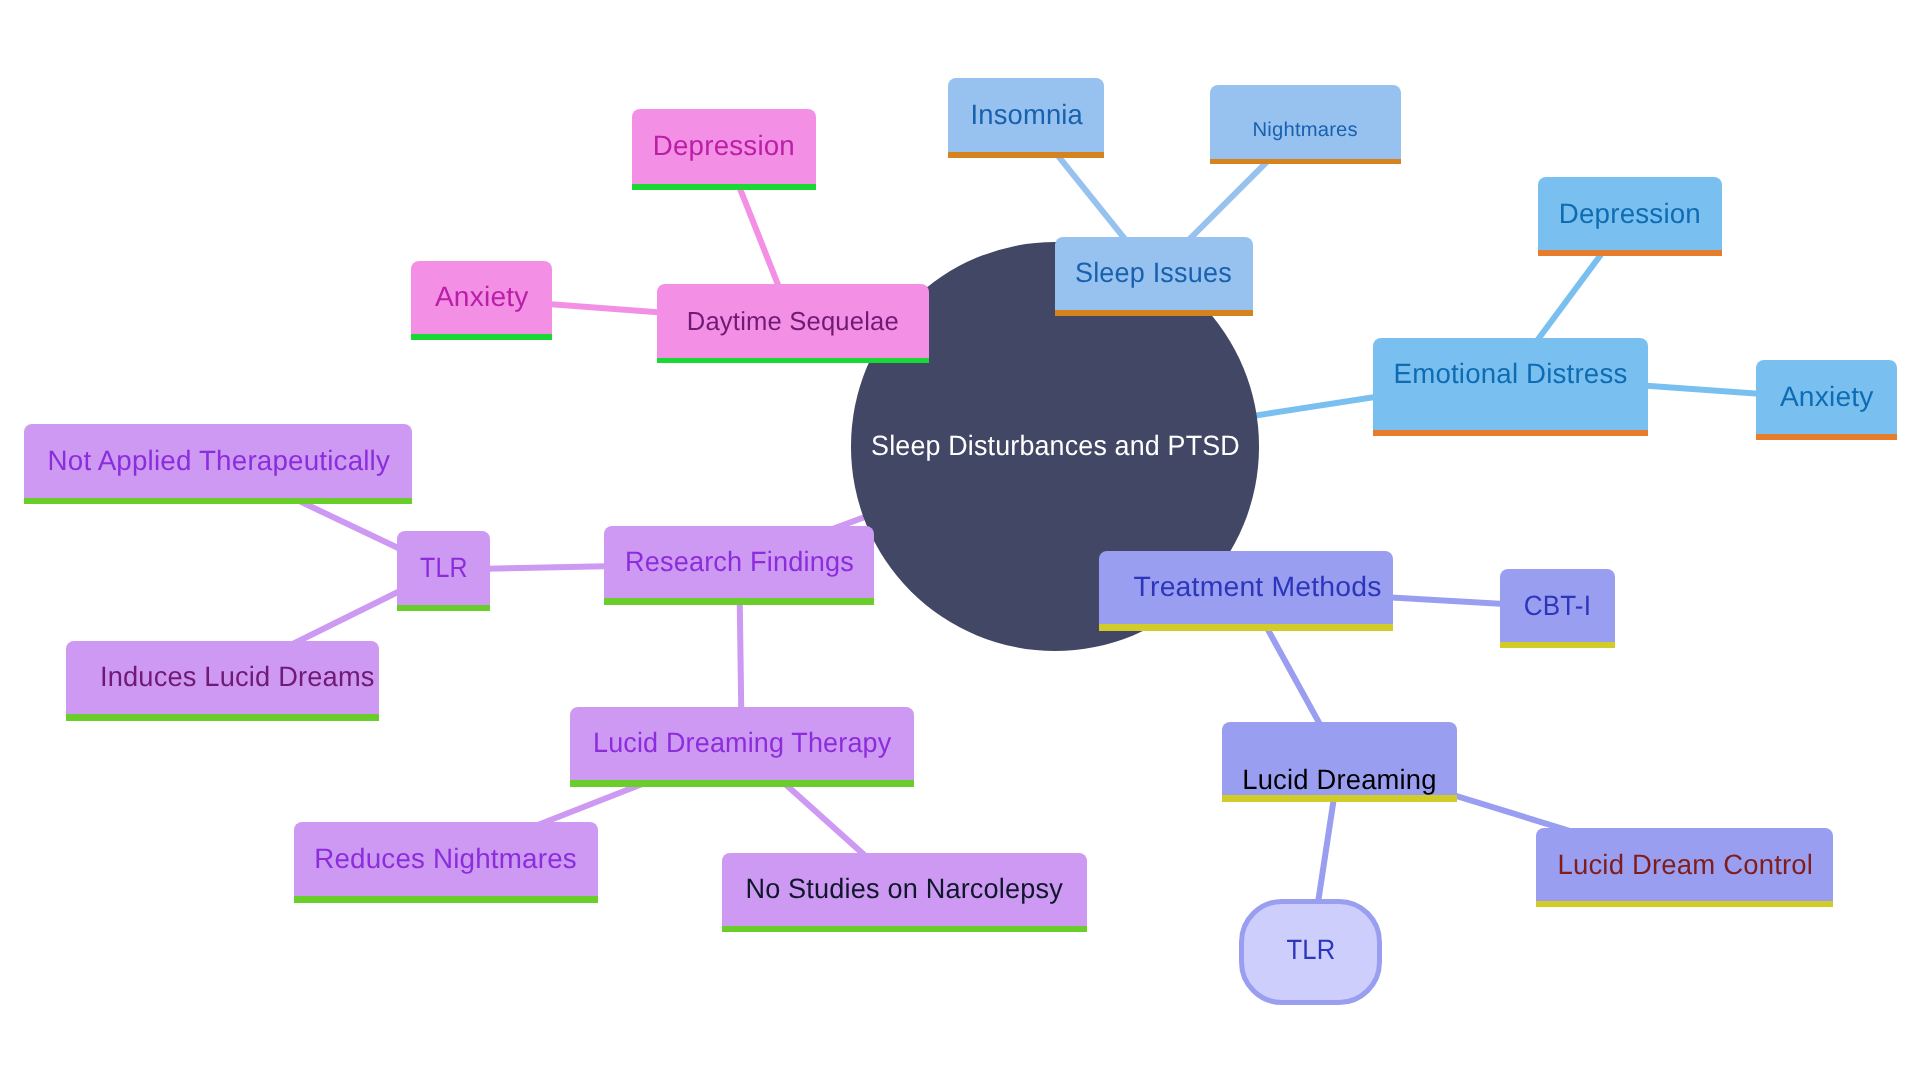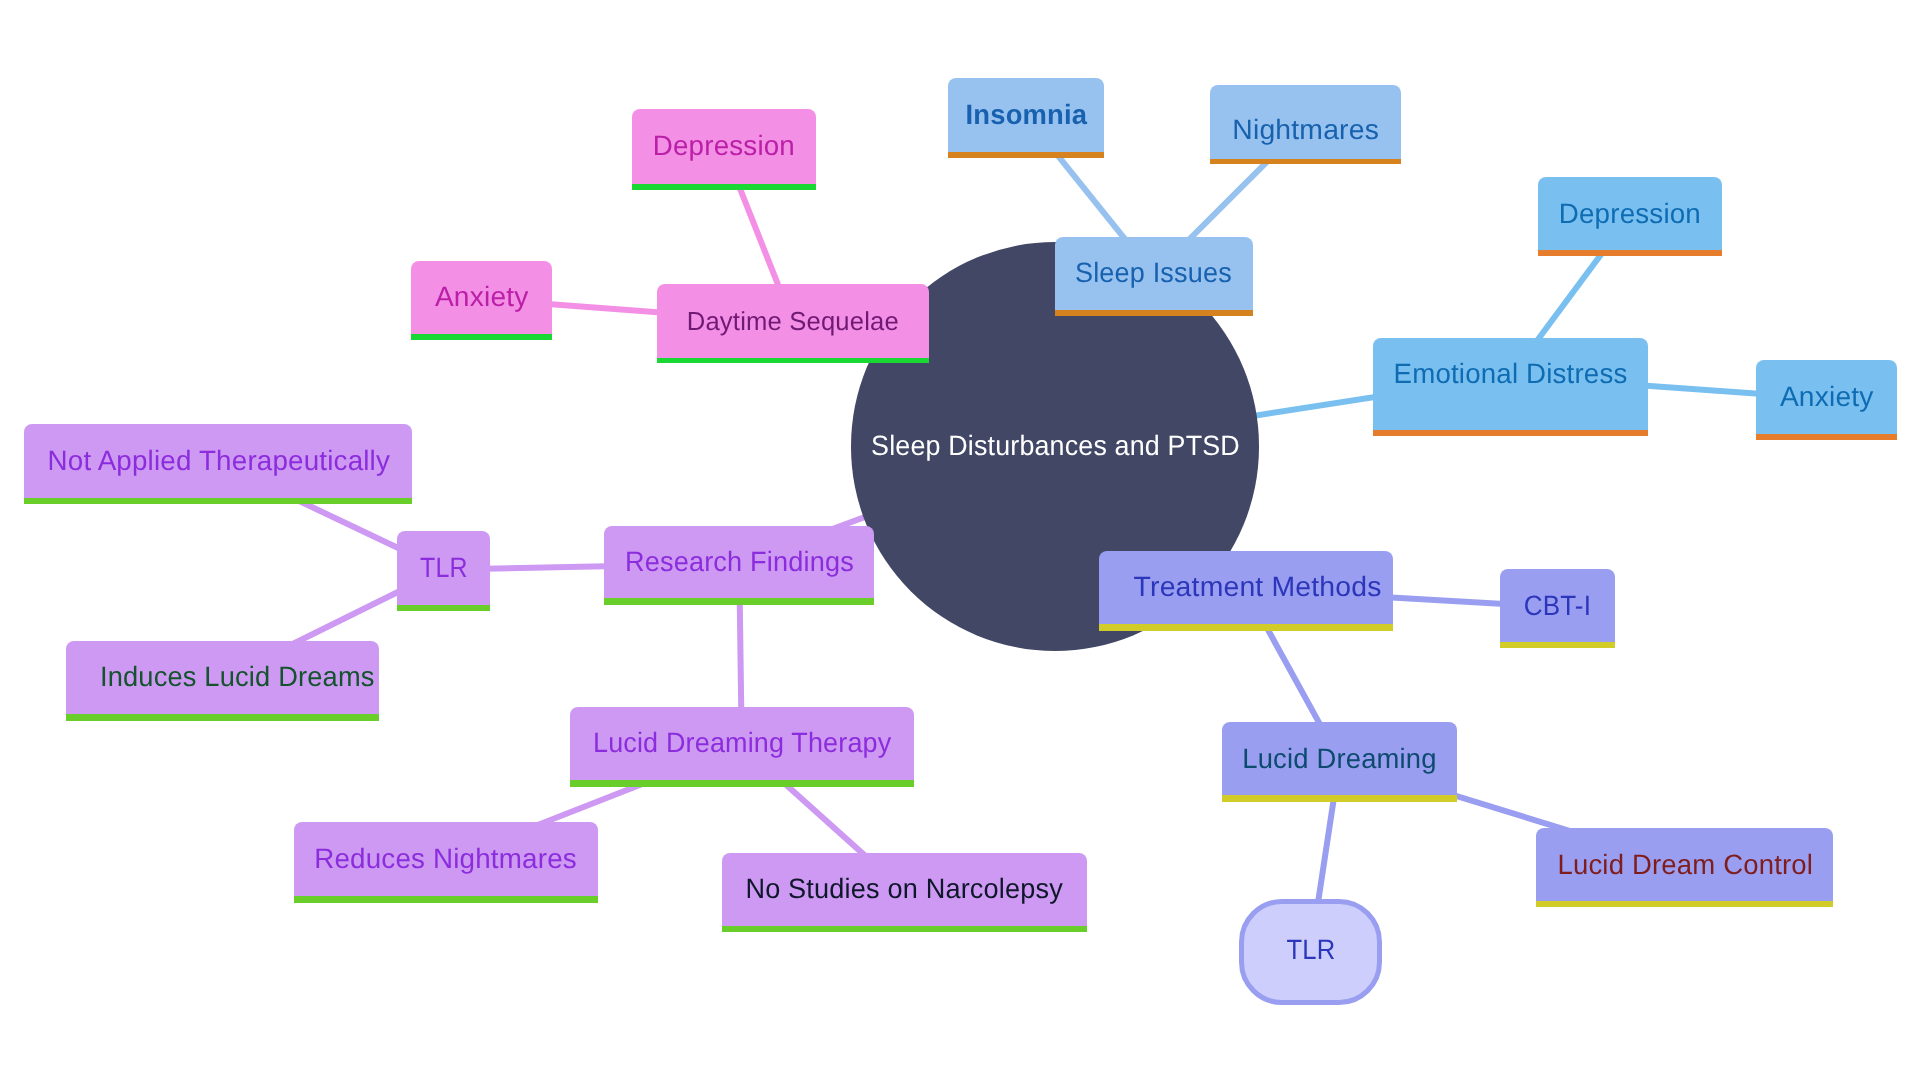--- a/index.html
+++ b/index.html
@@ -56,27 +56,27 @@
     <line class="edge" x1="1310.55" y1="951.75" x2="1339.65" y2="760.15" stroke="#9a9ef1" stroke-width="6" stroke-linecap="butt"></line>
     <line class="edge" x1="1684.90" y1="866.30" x2="1339.65" y2="760.15" stroke="#9a9ef1" stroke-width="6" stroke-linecap="butt"></line>
     <line class="edge" x1="1339.65" y1="760.15" x2="1245.60" y2="589.05" stroke="#9a9ef1" stroke-width="6" stroke-linecap="butt"></line>
     <line class="edge" x1="1245.60" y1="589.05" x2="1055.30" y2="446.50" stroke="#9a9ef1" stroke-width="6" stroke-linecap="butt"></line>
   </svg>
   <div id="nodes">
     <div class="node circle" style="left: 851.1px; top: 242.3px; width: 408.4px; height: 408.4px; background: rgb(65, 71, 101);">
       <span class="lbl" style="font-size: 28px; color: rgb(255, 255, 255);"><span style="display: inline-block; white-space: nowrap; transform-origin: center center; transform: scaleX(0.95869) translateZ(0px);">Sleep Disturbances and PTSD</span></span>
     </div>
     <div class="node card" style="left: 948.3px; top: 78px; width: 156px; height: 79.6px; background: rgb(151, 194, 239);">
-      <span class="lbl" style="font-size: 28px; color: rgb(23, 97, 174); height: 74px; font-weight: bold;">
+      <span class="lbl" style="font-size: 28px; color: rgb(23, 97, 174); height: 74px;">
           <span style="display: inline-block; white-space: nowrap; transform-origin: center center; transform: scaleX(0.97801) translateZ(0px);">Insomnia</span>
         </span>
       <div class="bar" style="height: 5.6px; background: rgb(213, 130, 31);"></div>
     </div>
     <div class="node card" style="left: 1210px; top: 85px; width: 191px; height: 79.4px; background: rgb(151, 194, 239);">
-      <span class="lbl" style="font-size: 28px; color: rgb(23, 97, 174); height: 90px;">
+      <span class="lbl" style="font-size: 20px; color: rgb(23, 97, 174); height: 90px;">
           <span style="display: inline-block; white-space: nowrap; transform-origin: center center; transform: scaleX(1.01212) translateZ(0px);">Nightmares</span>
         </span>
       <div class="bar" style="height: 5.6px; background: rgb(213, 130, 31);"></div>
     </div>
     <div class="node card" style="left: 1055px; top: 236.9px; width: 197.5px; height: 78.7px; background: rgb(151, 194, 239);">
       <span class="lbl" style="font-size: 28px; color: rgb(23, 97, 174); height: 73.1px;">
           <span style="display: inline-block; white-space: nowrap; transform-origin: center center; transform: scaleX(0.96523) translateZ(0px);">Sleep Issues</span>
         </span>
       <div class="bar" style="height: 5.6px; background: rgb(213, 130, 31);"></div>
     </div>
@@ -128,21 +128,21 @@
         </span>
       <div class="bar" style="height: 6.1px; background: rgb(106, 206, 42);"></div>
     </div>
     <div class="node card" style="left: 604.4px; top: 525.6px; width: 269.6px; height: 79.2px; background: rgb(205, 153, 242);">
       <span class="lbl" style="font-size: 28px; color: rgb(140, 45, 221); height: 72.5px;">
           <span style="display: inline-block; white-space: nowrap; transform-origin: center center; transform: scaleX(0.96837) translateZ(0px);">Research Findings</span>
         </span>
       <div class="bar" style="height: 6.7px; background: rgb(106, 206, 42);"></div>
     </div>
     <div class="node card" style="left: 65.5px; top: 640.6px; width: 313.5px; height: 80px; background: rgb(205, 153, 242);">
-      <span class="lbl" style="font-size: 28px; color: #14532d; height: 73.3px; margin-left: 29px;">
+      <span class="lbl" style="font-size: 28px; color: #701a75; height: 73.3px; margin-left: 29px;">
           <span style="display: inline-block; white-space: nowrap; transform-origin: center center; transform: scaleX(0.97323) translateZ(0px);">Induces Lucid Dreams</span>
         </span>
       <div class="bar" style="height: 6.7px; background: rgb(106, 206, 42);"></div>
     </div>
     <div class="node card" style="left: 569.8px; top: 706.5px; width: 343.9px; height: 80.3px; background: rgb(205, 153, 242);">
       <span class="lbl" style="font-size: 28px; color: rgb(140, 45, 221); height: 73.6px;">
           <span style="display: inline-block; white-space: nowrap; transform-origin: center center; transform: scaleX(0.96255) translateZ(0px);">Lucid Dreaming Therapy</span>
         </span>
       <div class="bar" style="height: 6.7px; background: rgb(106, 206, 42);"></div>
     </div>
@@ -164,21 +164,21 @@
         </span>
       <div class="bar" style="height: 6.2px; background: rgb(210, 204, 41);"></div>
     </div>
     <div class="node card" style="left: 1499.7px; top: 569px; width: 115.7px; height: 79.2px; background: rgb(154, 158, 241);">
       <span class="lbl" style="font-size: 28px; color: rgb(44, 54, 186); height: 73px;">
           <span style="display: inline-block; white-space: nowrap; transform-origin: center center; transform: scaleX(0.93061) translateZ(0px);">CBT-I</span>
         </span>
       <div class="bar" style="height: 6.2px; background: rgb(210, 204, 41);"></div>
     </div>
     <div class="node card" style="left: 1221.9px; top: 721.7px; width: 235.5px; height: 80.2px; background: rgb(154, 158, 241);">
-      <span class="lbl" style="font-size: 28px; color: #0c4a6e; height: 74px;">
+      <span class="lbl" style="font-size: 28px; color: #000000; height: 74px; align-items: flex-end;">
           <span style="display: inline-block; white-space: nowrap; transform-origin: center center; transform: scaleX(0.97889) translateZ(0px);">Lucid Dreaming</span>
         </span>
       <div class="bar" style="height: 6.6px; background: rgb(210, 204, 41);"></div>
     </div>
     <div class="node card" style="left: 1536.3px; top: 828.2px; width: 297.2px; height: 79.3px; background: rgb(154, 158, 241);">
       <span class="lbl" style="font-size: 28px; color: #7f1d1d; height: 73.1px;">
           <span style="display: inline-block; white-space: nowrap; transform-origin: center center; transform: scaleX(0.98243) translateZ(0px);">Lucid Dream Control</span>
         </span>
       <div class="bar" style="height: 6.2px; background: rgb(210, 204, 41);"></div>
     </div>

